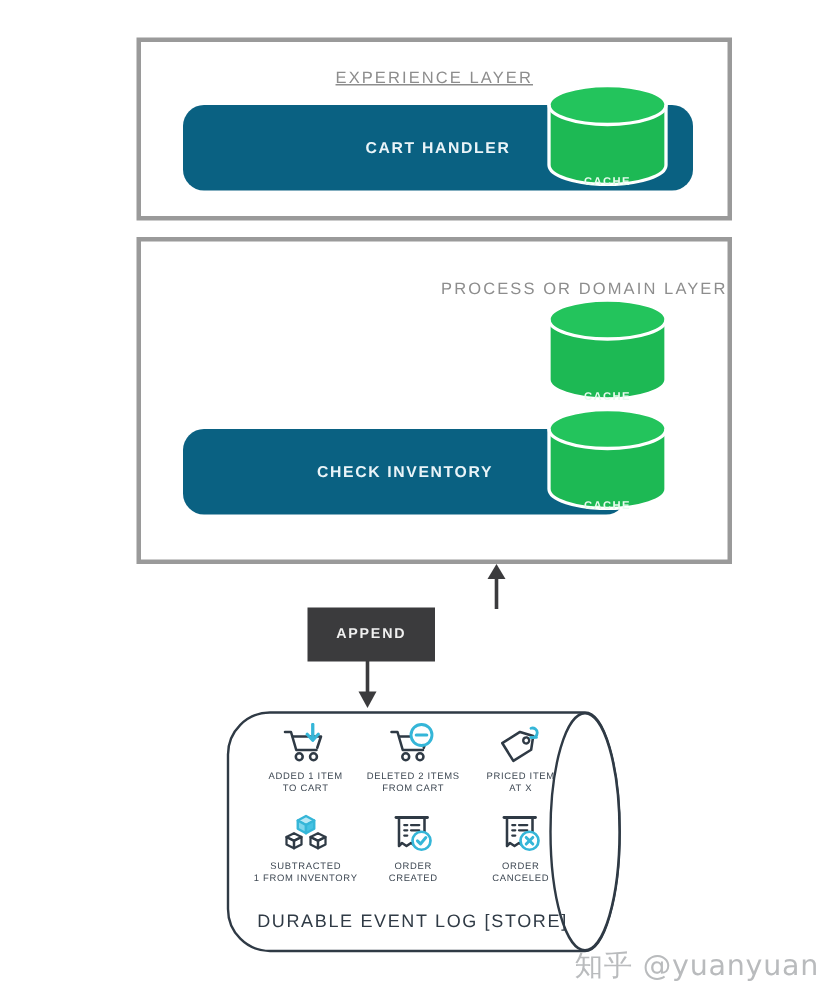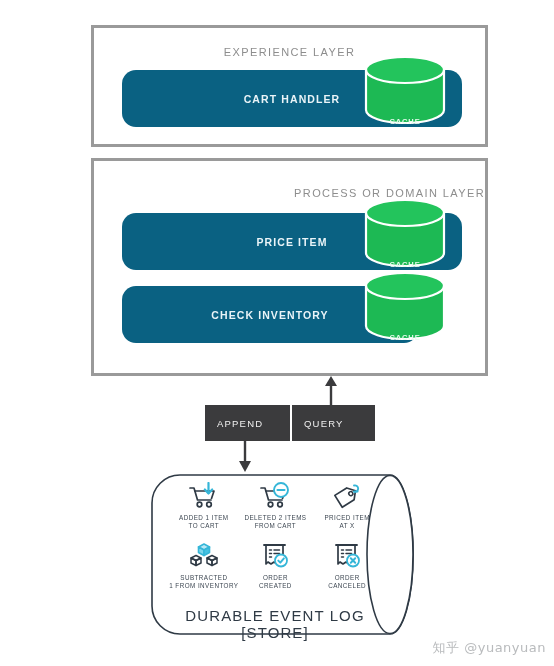--- a/index.html
+++ b/index.html
@@ -33,21 +33,21 @@
     position: absolute;
     left: 0;
     width: 100%;
     text-align: center;
     color: #8d8d8d;
     font-size: 11px;
     letter-spacing: 1.4px;
     font-weight: 400;
     text-transform: uppercase;
   }
-  #layer-experience .layer-title { top: 18px; }
+  #layer-experience .layer-title { top: 18px; text-decoration: underline; }
   #layer-process .layer-title    { top: 26px; text-align: right; }
 
   
   .service-bar {
     position: absolute;
     background: #0a6182;
     border-radius: 14px;
     box-sizing: border-box;
   }
   .service-label {
@@ -99,28 +99,29 @@
   #arrow-append-dn { left: 234px; top: 440px; width: 22px; height: 32px; }
 
   
   .op-box {
     position: absolute;
     background: #3b3b3d;
     box-sizing: border-box;
   }
   .op-label {
     position: absolute;
-    left: 12px;
+    left: 0;
     top: 50%;
     transform: translateY(-50%);
     width: 100%;
+    text-align: center;
     color: #f0f0f0;
     font-size: 9.5px;
     letter-spacing: 1.2px;
-    font-weight: 400;
+    font-weight: 700;
     text-transform: uppercase;
   }
   #op-append { left: 205px; top: 405px; width: 85px; height: 36px; }
   #op-query  { left: 292px; top: 405px; width: 83px; height: 36px; }
 
   
   #event-log {
     position: absolute;
     left: 150px;
     top: 473px;
@@ -166,32 +167,32 @@
     text-transform: uppercase;
     white-space: pre-line;
   }
   #event-log-title {
     position: absolute;
     left: 0;
     top: 134px;
     width: 250px;
     text-align: center;
     color: #2f3a45;
-    font-size: 15px;
+    font-size: 12px;
     letter-spacing: 1.1px;
     text-transform: uppercase;
   }
 
   
   #watermark {
     position: absolute;
     right: 8px;
     bottom: 9px;
     color: #b9bbbd;
-    font-size: 13px;
+    font-size: 19px;
     letter-spacing: 0.5px;
     font-family: "DejaVu Sans", sans-serif;
     white-space: nowrap;
   }
 </style>
 </head>
 <body>
 
 <div id="canvas">
 
@@ -210,23 +211,20 @@
       <path d="M2 14 L2 54 A39 13 0 0 0 80 54 L80 14" fill="none" stroke="#ffffff" stroke-width="2.2"></path>
       <ellipse cx="41" cy="14" rx="39" ry="13" fill="none" stroke="#ffffff" stroke-width="2.2"></ellipse>
     </svg>
     <div class="cache-label">CACHE</div>
   </div>
 
   <div class="layer-box" id="layer-process">
     <div class="layer-title">PROCESS OR DOMAIN LAYER</div>
   </div>
 
-  <div class="service-bar" id="bar-price-item">
-    <div class="service-label">PRICE ITEM</div>
-  </div>
 
   <div class="cache-cyl" id="cache-price">
     <svg viewBox="0 0 82 68" xmlns="http://www.w3.org/2000/svg">
       <path d="M2 14 L2 54 A39 13 0 0 0 80 54 L80 14 Z" fill="#1db954"></path>
       <ellipse cx="41" cy="14" rx="39" ry="13" fill="#23c45c"></ellipse>
       <path d="M2 14 L2 54 A39 13 0 0 0 80 54 L80 14" fill="none" stroke="#ffffff" stroke-width="2.2"></path>
       <ellipse cx="41" cy="14" rx="39" ry="13" fill="none" stroke="#ffffff" stroke-width="2.2"></ellipse>
     </svg>
     <div class="cache-label">CACHE</div>
   </div>
@@ -251,23 +249,20 @@
   </svg>
 
   <svg class="arrow-svg" id="arrow-append-dn" viewBox="0 0 22 32" xmlns="http://www.w3.org/2000/svg">
     <line x1="11" y1="0" x2="11" y2="24" stroke="#3b3b3d" stroke-width="2.4"></line>
     <path d="M11 32 L17 21 L5 21 Z" fill="#3b3b3d"></path>
   </svg>
 
   <div class="op-box" id="op-append">
     <div class="op-label">APPEND</div>
   </div>
-  <div class="op-box" id="op-query">
-    <div class="op-label">QUERY</div>
-  </div>
 
   <div id="event-log">
     <svg id="event-log-shape" viewBox="0 0 285 163" xmlns="http://www.w3.org/2000/svg">
       <path d="M30 2 L240 2 A23 79 0 0 1 240 161 L30 161 A28 28 0 0 1 2 133 L2 30 A28 28 0 0 1 30 2 Z" fill="#ffffff" stroke="#2f3a45" stroke-width="1.6"></path>
       <ellipse cx="240" cy="81.5" rx="23" ry="79" fill="#ffffff" stroke="#2f3a45" stroke-width="1.6"></ellipse>
     </svg>
 
     <div id="event-grid">
 
       <div class="event-cell">

